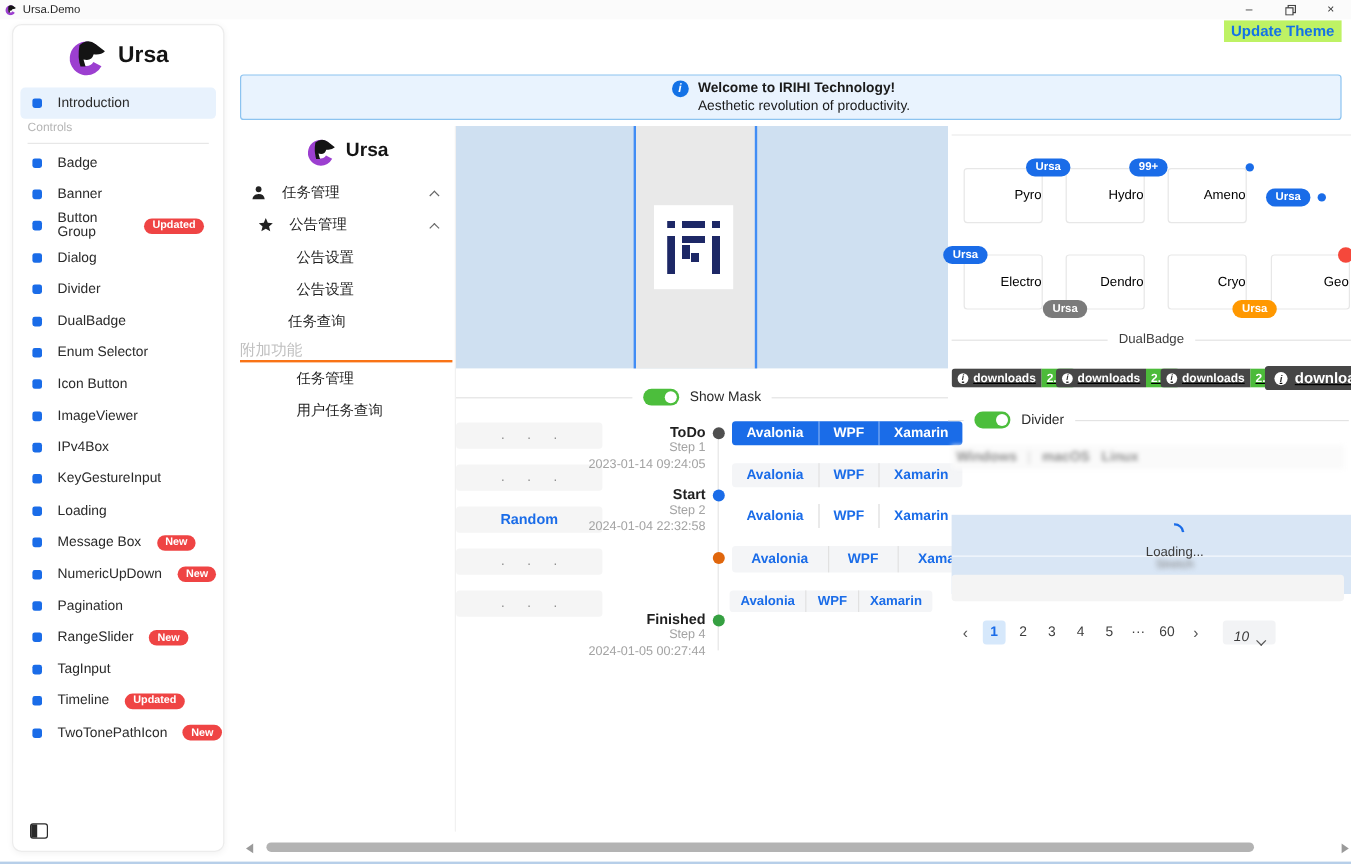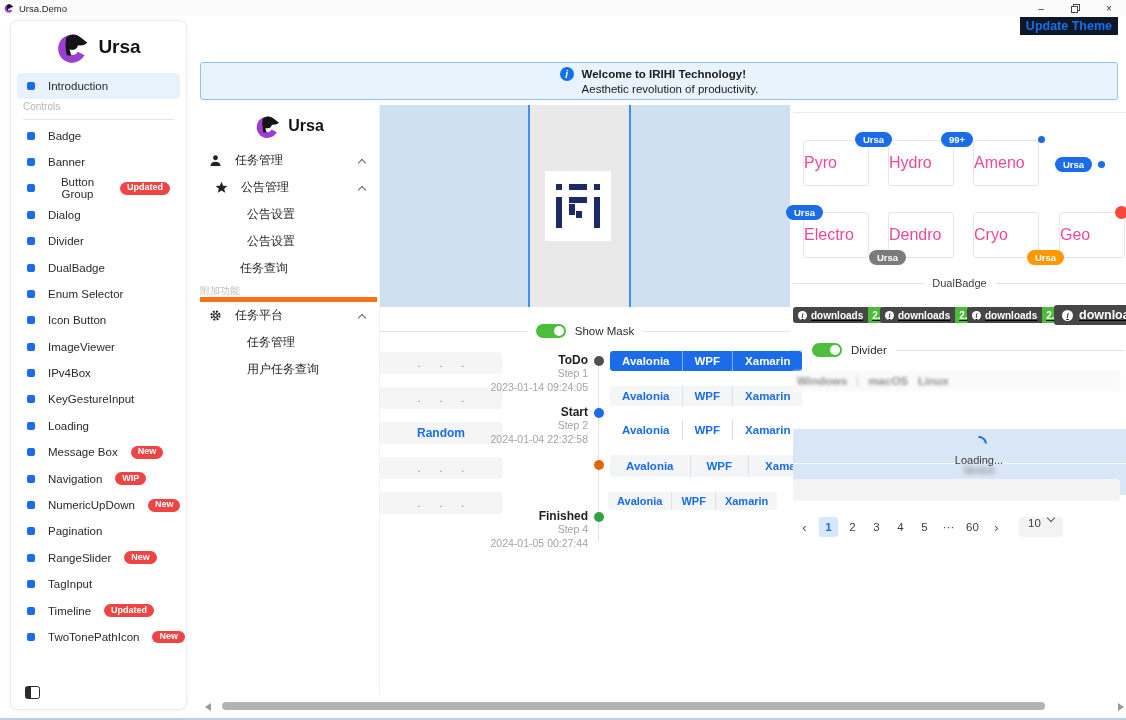--- a/index.html
+++ b/index.html
@@ -16,54 +16,54 @@
   .tb-btns { position:absolute; right:0; top:0; height:16px; display:flex; }
   .tb-btn { width:34px; height:16px; display:flex; align-items:center; justify-content:center;
     font-size:10px; color:#333; }
   
   .sidebar { position:absolute; left:10px; top:20px; width:177px; height:690px;
     background:#fff; border:1px solid #ececec; border-radius:8px;
     box-shadow:0 1px 5px rgba(0,0,0,.05); overflow:hidden; }
   .sb-logo { height:52px; display:flex; align-items:center; justify-content:center; gap:8px; }
   .sb-logo-text { font-size:19px; font-weight:bold; color:#141414; }
   .sb-item { height:26.4px; margin:0 6px; padding:0 10px; display:flex; align-items:center;
-    gap:13px; border-radius:4px; font-size:11.5px; color:#2a2a2a;text-align:center; }
+    gap:13px; border-radius:4px; font-size:11.5px; color:#2a2a2a; }
   .sb-item.selected { background:#e8f2fd; }
   .sb-dot { width:8px; height:8px; border-radius:2px; background:#1A6CE8; flex:none; }
   .sb-pill { background:#ef4444; color:#fff; font-size:9px; font-weight:bold;
     border-radius:999px; padding:1.5px 7px; line-height:1.1; }
   .sb-section { margin:2px 12px; height:19px; font-size:10px; color:#b5b5b5;
     border-bottom:1px solid #e7e7e7; display:flex; align-items:flex-start; }
   .sb-collapse { position:absolute; left:14px; bottom:10px; width:15px; height:13px;
     border:1.5px solid #2a2a2a; border-radius:2.5px; }
   .sb-collapse::before { content:""; position:absolute; left:0; top:0; bottom:0; width:5px;
     background:#2a2a2a; }
   
-  .update-theme { position:absolute; right:8px; top:17px; border:0; background:#0f172a;
+  .update-theme { position:absolute; right:8px; top:17px; border:0; background:#bef264;
     color:#1472e6; font-weight:bold; font-size:12.5px; padding:2px 6px;
     font-family:"Liberation Sans",sans-serif; }
   .banner { position:absolute; left:200px; top:62px; width:918px; height:38px;
     background:#e9f3fe; border:1px solid #8cc3f0; border-radius:3px;
     display:flex; align-items:center; justify-content:center; gap:8px; }
   .banner-icon { width:14px; height:14px; border-radius:50%; background:#1472e6; color:#fff;
     font-size:10px; font-weight:bold; display:flex; align-items:center; justify-content:center;
     align-self:flex-start; margin-top:4px; font-style:italic; }
   .banner-title { font-size:11.5px; font-weight:bold; color:#1a1a1a; line-height:15px; }
   .banner-sub { font-size:11.5px; color:#1a1a1a; line-height:14px; }
   
   .inner-menu { position:absolute; left:200px; top:105px; width:180px; height:588px;
     border-right:1px solid #f1f1f1; }
   .im-logo { height:42px; display:flex; align-items:center; justify-content:center; gap:7px; }
   .im-logo-text { font-size:16px; font-weight:bold; color:#141414; }
   .im-row { height:27px; display:flex; align-items:center; font-size:12px; color:#1f1f1f;
     padding:0 14px 0 8px; gap:12px; position:relative; }
   .im-row .im-ico { width:15px; display:flex; justify-content:center; flex:none; }
   .im-child { padding-left:47px; }
-  .im-sect { height:18px; margin:2px 2px 0 0; font-size:10px; color:#c0c0c0;
-    border-bottom:5px solid #f97316; display:flex; align-items:center; }
+  .im-sect { height:18px; margin:2px 2px 0 0; font-size:13px; color:#c0c0c0;
+    border-bottom:2px solid #f97316; display:flex; align-items:center; }
   .chev { width:6px; height:6px; border-left:1.5px solid #666; border-bottom:1.5px solid #666;
     position:absolute; right:14px; }
   .chev.up { transform:rotate(135deg); top:13px; }
   .chev.down { transform:rotate(-45deg); }
   
   .viewer { position:absolute; left:380px; top:105px; width:410px; height:202px;
     background:#cfe0f1; }
   .viewer-strip { position:absolute; left:148px; top:0; width:103px; height:202px;
     background:#e9e9e9; border-left:2px solid #418df5; border-right:2px solid #418df5; }
   .viewer-logo { position:absolute; left:165px; top:66px; width:66px; height:70px;
@@ -99,22 +99,22 @@
   .bg-solid button { color:#fff; }
   .bg-solid button + button { border-left:1px solid rgba(255,255,255,.45); }
   .bg-grey { background:#f4f5f7; }
   .bg-grey button + button { border-left:1px solid #e1e1e1; }
   .bg-plain button + button { border-left:1px solid #dcdcdc; }
   .bg-wide button { padding:5px 16px; }
   .bg-compact button { padding:3px 9px; font-size:11px; }
   
   .rp-topline { position:absolute; left:793px; top:112px; width:333px; border-top:1px solid #ececec; }
   .bcard { position:absolute; width:66px; height:46px; background:#fff; border:1px solid #e7e7e7;
-    border-radius:3px; display:flex; align-items:center; justify-content:flex-start;
-    font-size:16px; color:#ec4899; }
+    border-radius:3px; display:flex; align-items:center; justify-content:flex-end;
+    font-size:11px; color:#000000; }
   .upill { position:absolute; height:15px; border-radius:999px; background:#1A6CE8; color:#fff;
     font-size:9.5px; font-weight:bold; display:flex; align-items:center; padding:0 8px;
     z-index:2; }
   .upill.grey { background:#7b7b7b; } .upill.orange { background:#FF9800; }
   .ndot { position:absolute; border-radius:50%; background:#1A6CE8; z-index:2; }
   .rdot { position:absolute; width:13px; height:13px; border-radius:50%; background:#F5483B; z-index:2; }
   
   .dual-div { position:absolute; left:793px; top:276px; width:333px; height:14px;
     display:flex; align-items:center; gap:9px; }
   .dual-div .line { flex:1; border-top:1px solid #e3e3e3; }
@@ -153,21 +153,21 @@
   .grey-bar { position:absolute; left:793px; top:479px; width:327px; height:22px;
     background:#f4f4f4; border-radius:3px; }
   
   .pager { position:absolute; left:795px; top:517px; display:flex; align-items:center; gap:5px;
     font-size:11.5px; color:#3d3d3d; }
   .pg { min-width:19px; height:20px; display:flex; align-items:center; justify-content:center;
     border-radius:3px; }
   .pg.active { background:#d6e8fb; color:#1A6CE8; font-weight:bold; }
   .pg.nav { color:#555; font-size:13px; }
   .pg-size { width:44px; height:20px; background:#f2f3f5; border-radius:3px; display:flex;
-    align-items:flex-start; justify-content:center; gap:7px; margin-left:8px; }
+    align-items:flex-end; justify-content:center; gap:7px; margin-left:8px;font-style:italic; }
   .pg-size .chev { position:static; border-color:#555; margin-top:-2px; }
   
   .hscroll { position:absolute; left:200px; top:700px; width:926px; height:13px; }
   .hs-thumb { position:absolute; left:22px; top:2px; width:823px; height:8px; background:#b3b3b3;
     border-radius:4px; }
   .tri { position:absolute; top:3px; width:0; height:0; border-style:solid; }
   .tri.left { left:5px; border-width:4px 6px 4px 0; border-color:transparent #9a9a9a transparent transparent; }
   .tri.right { right:2px; border-width:4px 0 4px 6px; border-color:transparent transparent transparent #9a9a9a; }
 </style>
 </head>
@@ -257,25 +257,20 @@
         <span class="sb-dot"></span>
         <span>Loading</span>
       </div>
     <div class="sb-item">
         <span class="sb-dot"></span>
         <span>Message Box</span>
         <span class="sb-pill">New</span>
       </div>
     <div class="sb-item">
         <span class="sb-dot"></span>
-        <span>Navigation</span>
-        <span class="sb-pill">WIP</span>
-      </div>
-    <div class="sb-item">
-        <span class="sb-dot"></span>
         <span>NumericUpDown</span>
         <span class="sb-pill">New</span>
       </div>
     <div class="sb-item">
         <span class="sb-dot"></span>
         <span>Pagination</span>
       </div>
     <div class="sb-item">
         <span class="sb-dot"></span>
         <span>RangeSlider</span>
@@ -338,30 +333,20 @@
     <div class="im-row im-child">
         <span>公告设置</span>
       </div>
     <div class="im-row im-child">
         <span>公告设置</span>
       </div>
     <div class="im-row" style="padding-left:40px;">
         <span>任务查询</span>
       </div>
     <div class="im-sect">附加功能</div>
-    <div class="im-row">
-      <span class="im-ico">
-          <svg width="13" height="13" viewBox="0 0 14 14">
-            <circle cx="7" cy="7" r="4.4" fill="none" stroke="#222" stroke-width="2.1" stroke-dasharray="2.1 1.35"></circle>
-            <circle cx="7" cy="7" r="2" fill="none" stroke="#222" stroke-width="1.4"></circle>
-          </svg>
-        </span>
-      <span>任务平台</span>
-      <span class="chev up"></span>
-    </div>
     <div class="im-row im-child">
         <span>任务管理</span>
       </div>
     <div class="im-row im-child">
         <span>用户任务查询</span>
       </div>
   </nav>
 
   <div class="viewer">
     <div class="viewer-strip"></div>

